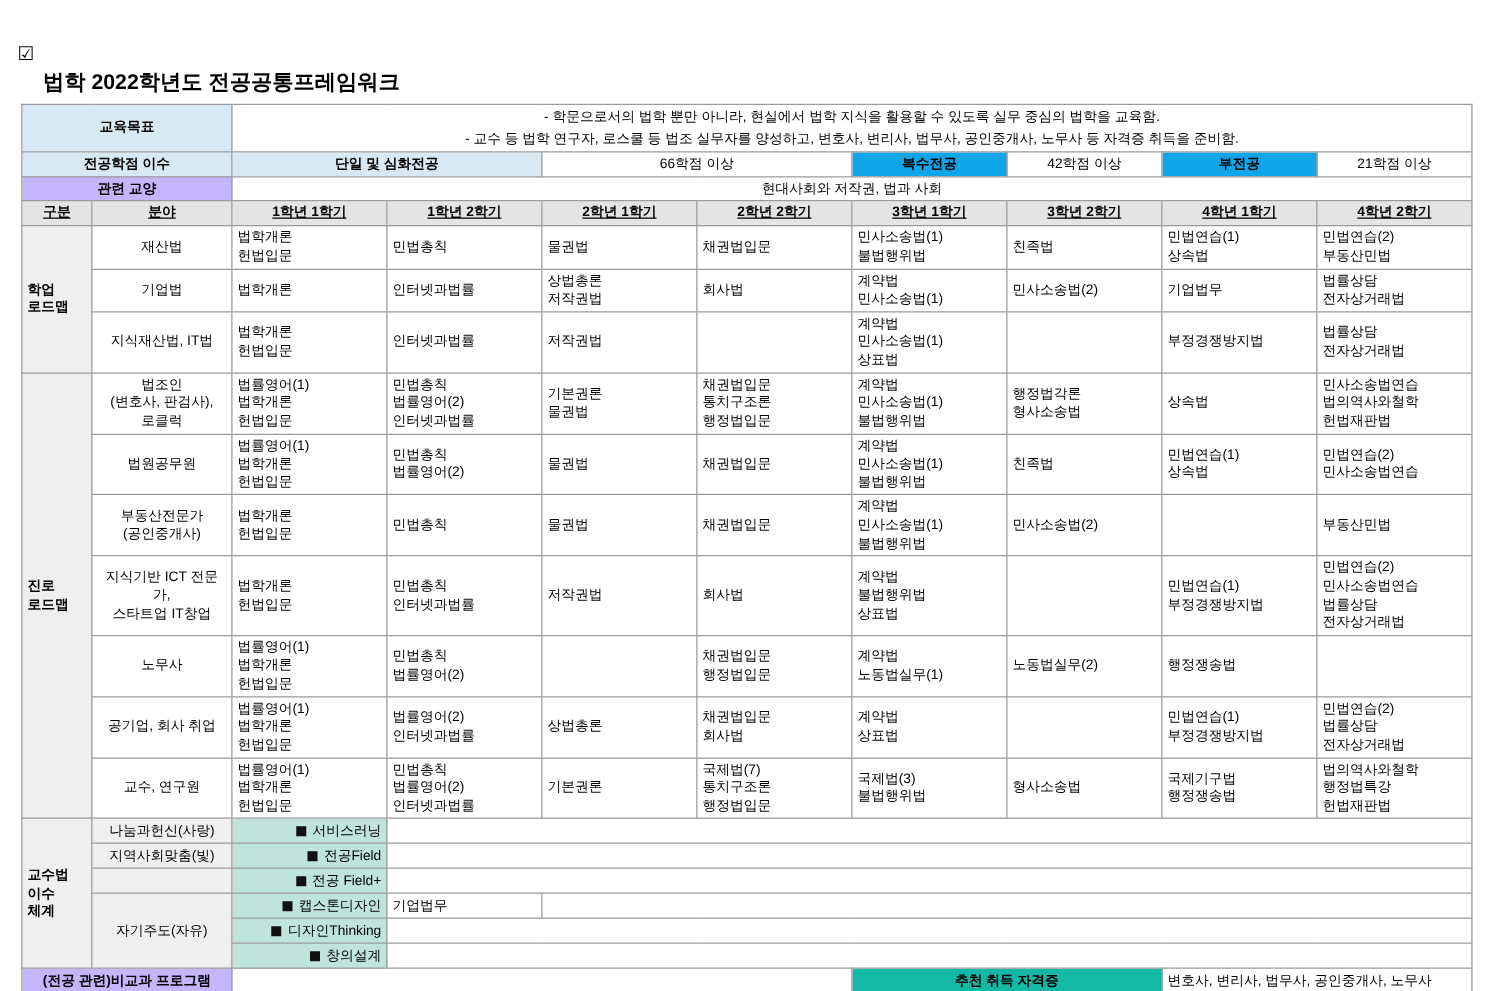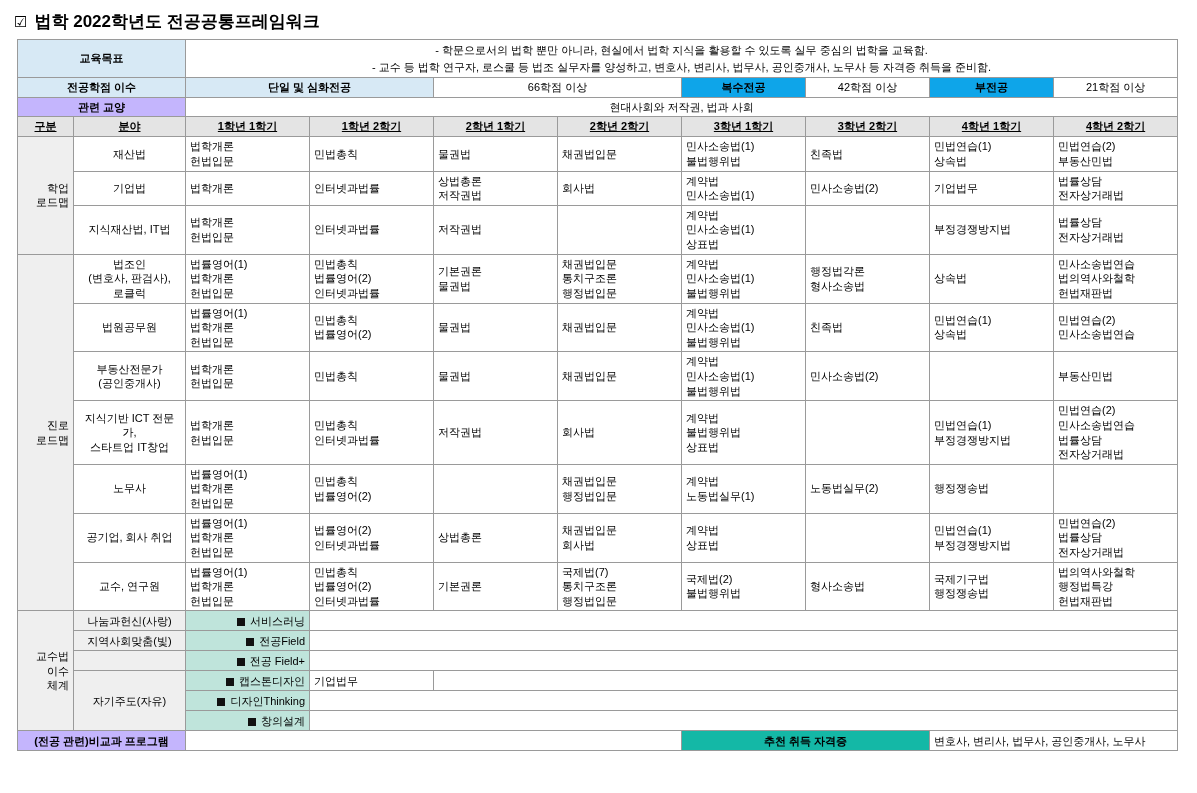--- a/index.html
+++ b/index.html
@@ -1,35 +1,35 @@
 <!DOCTYPE html>
 <html><head>
 <meta charset="utf-8">
 <style>
   html,body{margin:0;padding:0;background:#ffffff;}
   body{width:1197px;height:793px;font-family:"Liberation Sans","DejaVu Sans",sans-serif;color:#000;}
   .page{position:relative;width:1197px;height:793px;overflow:hidden;}
   .title-row{display:flex;align-items:center;gap:7px;padding:10px 0 6px 14px;}
   .title-check{font-size:15px;line-height:1;}
-  .title-text{font-size:17px;font-weight:bold;letter-spacing:0px;}
+  .title-text{font-size:17px;font-weight:bold;letter-spacing:0px;margin-top:44px;}
   table.fw{border-collapse:collapse;margin-left:17px;width:1160px;table-layout:fixed;}
   table.fw td,table.fw th{border:1px solid #9a9a9a;font-size:11px;padding:2px 4px;vertical-align:middle;line-height:1.33;}
   .c{text-align:center;margin-top:48px;}
   .l{text-align:left;}
   .b{font-weight:bold;}
   .hdr-blue{background:#d7e9f5;}
   .hdr-cyan{background:#0ea5e9;}
   .hdr-green{background:#c4b5fd;}
   .hdr-grey{background:#e4e4e4;text-decoration:underline;}
   .hdr-lgrey{background:#efefef;}
   .hdr-mint{background:#14b8a6;}
   .cell-list{white-space:pre-line;}
   .goal td{padding:3px 6px;font-size:11.5px;}
   .goal .gl{white-space:pre-line;text-align:center;line-height:1.5;}
-  .vlabel{font-weight:normal;text-align:right;}
+  .vlabel{font-weight:bold;text-align:left;}
   .sq{display:inline-block;width:8px;height:8px;background:#111;margin-right:5px;vertical-align:middle;}
   .mintcell{background:#bfe4db;text-align:right;padding-left:6px;}
   .rowh{height:20px;}
 </style>
 </head>
 <body>
 
 <div class="page">
 
   <div class="title-row">
@@ -253,21 +253,21 @@
         <td class="l cell-list">법률영어(1)
 법학개론
 헌법입문</td>
         <td class="l cell-list">민법총칙
 법률영어(2)
 인터넷과법률</td>
         <td class="l cell-list">기본권론</td>
         <td class="l cell-list">국제법(7)
 통치구조론
 행정법입문</td>
-        <td class="l cell-list">국제법(2)
+        <td class="l cell-list">국제법(3)
 불법행위법</td>
         <td class="l cell-list">형사소송법</td>
         <td class="l cell-list">국제기구법
 행정쟁송법</td>
         <td class="l cell-list">법의역사와철학
 행정법특강
 헌법재판법</td>
       </tr>
 
       <tr class="rowh">

